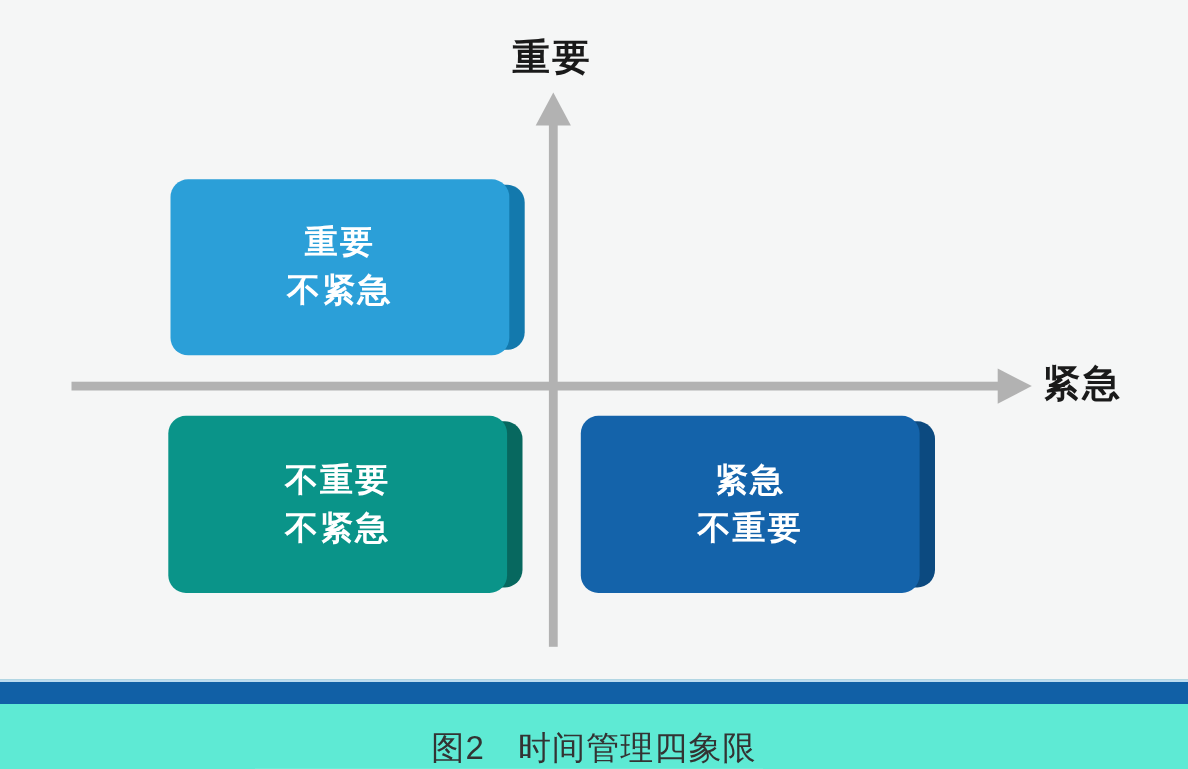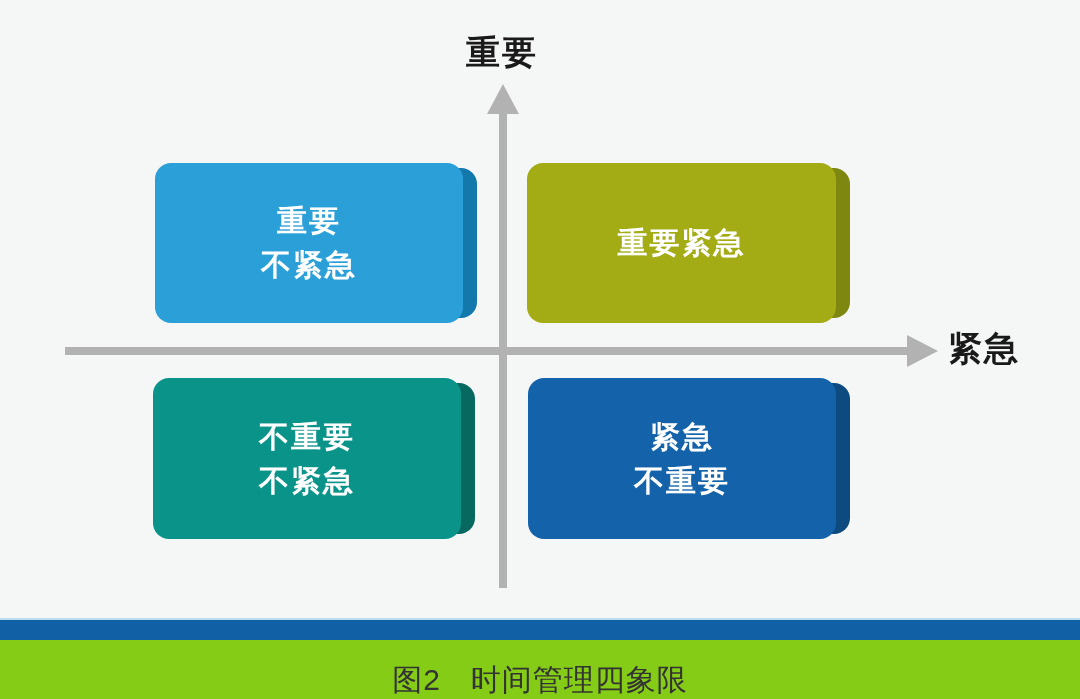--- a/index.html
+++ b/index.html
@@ -5,21 +5,21 @@
   html,body { margin:0; padding:0; }
   body {
     font-family: "Liberation Sans", sans-serif;
     background:#ffffff;
   }
   .stage {
     position:relative;
     width:1080px;
     height:699px;
     overflow:hidden;
-    background:#84cc16;
+    background:#5eead4;
   }
   .diagram-bg {
     position:absolute;
     left:0; top:0;
     width:100%;
     height:618px;
   }
   
   .vshaft {
     position:absolute;
@@ -118,27 +118,20 @@
   <div class="axis-label x">紧急</div>
 
   <div class="box q0">
     <div class="side" style="background: rgb(19, 121, 173);"></div>
     <div class="face" style="background: rgb(43, 159, 216);">
       <span class="bl">重要</span>
       <span class="bl">不紧急</span>
     </div>
   </div>
 
-  <div class="box q1">
-    <div class="side" style="background: rgb(126, 135, 16);"></div>
-    <div class="face" style="background: rgb(163, 171, 21);">
-      <span class="bl">重要紧急</span>
-      <span class="bl"></span>
-    </div>
-  </div>
 
   <div class="box q2">
     <div class="side" style="background: rgb(7, 104, 95);"></div>
     <div class="face" style="background: rgb(10, 148, 137);">
       <span class="bl">不重要</span>
       <span class="bl">不紧急</span>
     </div>
   </div>
 
   <div class="box q3">

